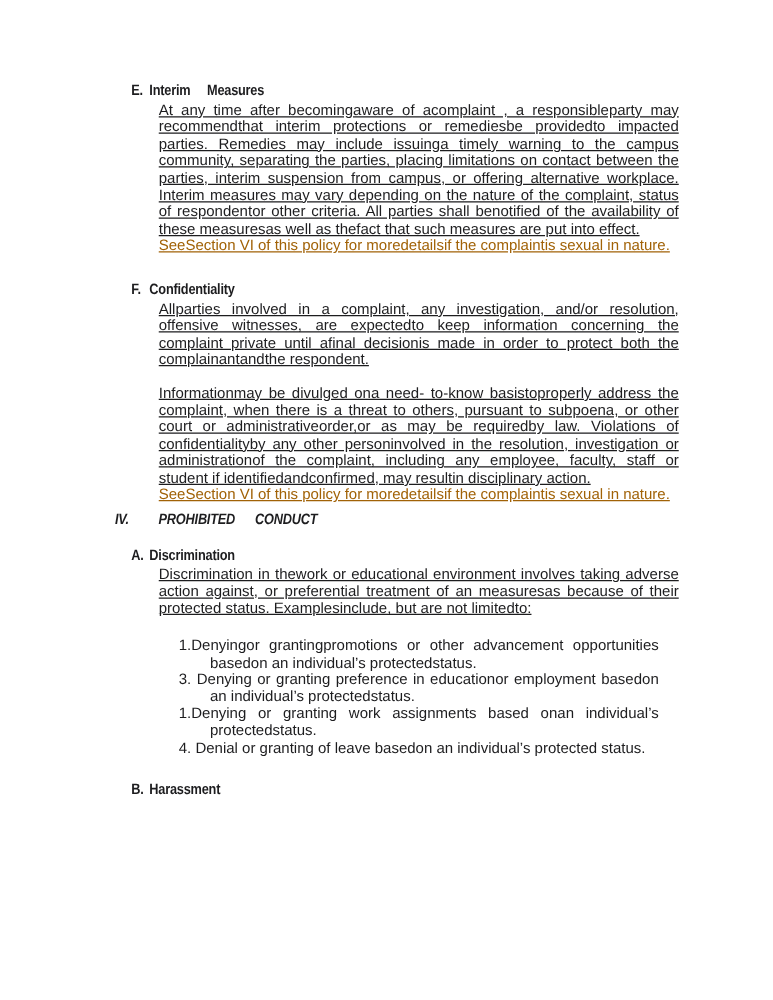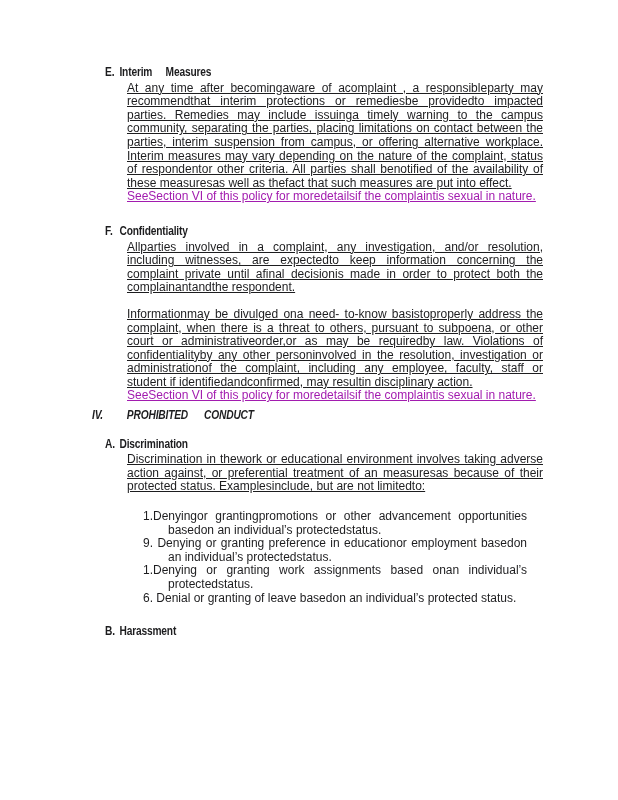--- a/index.html
+++ b/index.html
@@ -38,21 +38,21 @@
   }
   .sec-head .lbl { width: 17px; flex: none; }
   .sec-roman { margin-left: -13px; margin-top: 6px; font-style: italic; }
   .sec-roman .sec-head .lbl { width: 41px; }
   .sec-body {
     margin-left: 22px;
     text-align: justify;
   }
   .sec-body p { margin: 0; text-decoration: underline; }
   .para-gap { margin-top: 13px !important; }
-  .red-note { color: #a21caf; }
+  .red-note { color: #a16207; }
   .list { margin: 16px; }
   .li {
     padding-left: 25px;
     text-indent: -25px;
     text-align: justify;
   }
   #sec-f { margin-top: 21px; }
   #sec-a { margin-top: 15px; }
   #sec-b { margin-top: 20px; }
 </style>
@@ -72,21 +72,21 @@
         <p class="red-note">SeeSection VI of this policy for moredetailsif the complaintis sexual in nature.</p>
       </div>
     </div>
 
     <div class="sec" id="sec-f">
       <div class="sec-head">
         <span class="lbl">F.</span>
         <span class="htxt">Confidentiality</span>
       </div>
       <div class="sec-body">
-        <p>Allparties involved in a complaint, any investigation, and/or resolution, including witnesses, are expectedto keep information concerning the complaint private until afinal decisionis made in order to protect both the complainantandthe respondent.</p>
+        <p>Allparties involved in a complaint, any investigation, and/or resolution, offensive witnesses, are expectedto keep information concerning the complaint private until afinal decisionis made in order to protect both the complainantandthe respondent.</p>
         <p class="para-gap">Informationmay be divulged ona need- to-know basistoproperly address the complaint, when there is a threat to others, pursuant to subpoena, or other court or administrativeorder,or as may be requiredby law. Violations of confidentialityby any other personinvolved in the resolution, investigation or administrationof the complaint, including any employee, faculty, staff or student if identifiedandconfirmed, may resultin disciplinary action.</p>
         <p class="red-note">SeeSection VI of this policy for moredetailsif the complaintis sexual in nature.</p>
       </div>
     </div>
 
     <div class="sec sec-roman" id="sec-iv">
       <div class="sec-head">
         <span class="lbl">IV.</span>
         <span class="htxt">PROHIBITED      CONDUCT</span>
       </div>
@@ -94,23 +94,23 @@
 
     <div class="sec" id="sec-a">
       <div class="sec-head">
         <span class="lbl">A.</span>
         <span class="htxt">Discrimination</span>
       </div>
       <div class="sec-body">
         <p>Discrimination in thework or educational environment involves taking adverse action against, or preferential treatment of an measuresas because of their protected status. Examplesinclude, but are not limitedto:</p>
         <div class="list">
           <div class="li">1.Denyingor grantingpromotions or other advancement opportunities basedon an individual’s protectedstatus.</div>
-          <div class="li">9. Denying or granting preference in educationor employment basedon an individual’s protectedstatus.</div>
+          <div class="li">3. Denying or granting preference in educationor employment basedon an individual’s protectedstatus.</div>
           <div class="li">1.Denying or granting work assignments based onan individual’s protectedstatus.</div>
-          <div class="li">6. Denial or granting of leave basedon an individual’s protected status.</div>
+          <div class="li">4. Denial or granting of leave basedon an individual’s protected status.</div>
         </div>
       </div>
     </div>
 
     <div class="sec" id="sec-b">
       <div class="sec-head">
         <span class="lbl">B.</span>
         <span class="htxt">Harassment</span>
       </div>
     </div>

